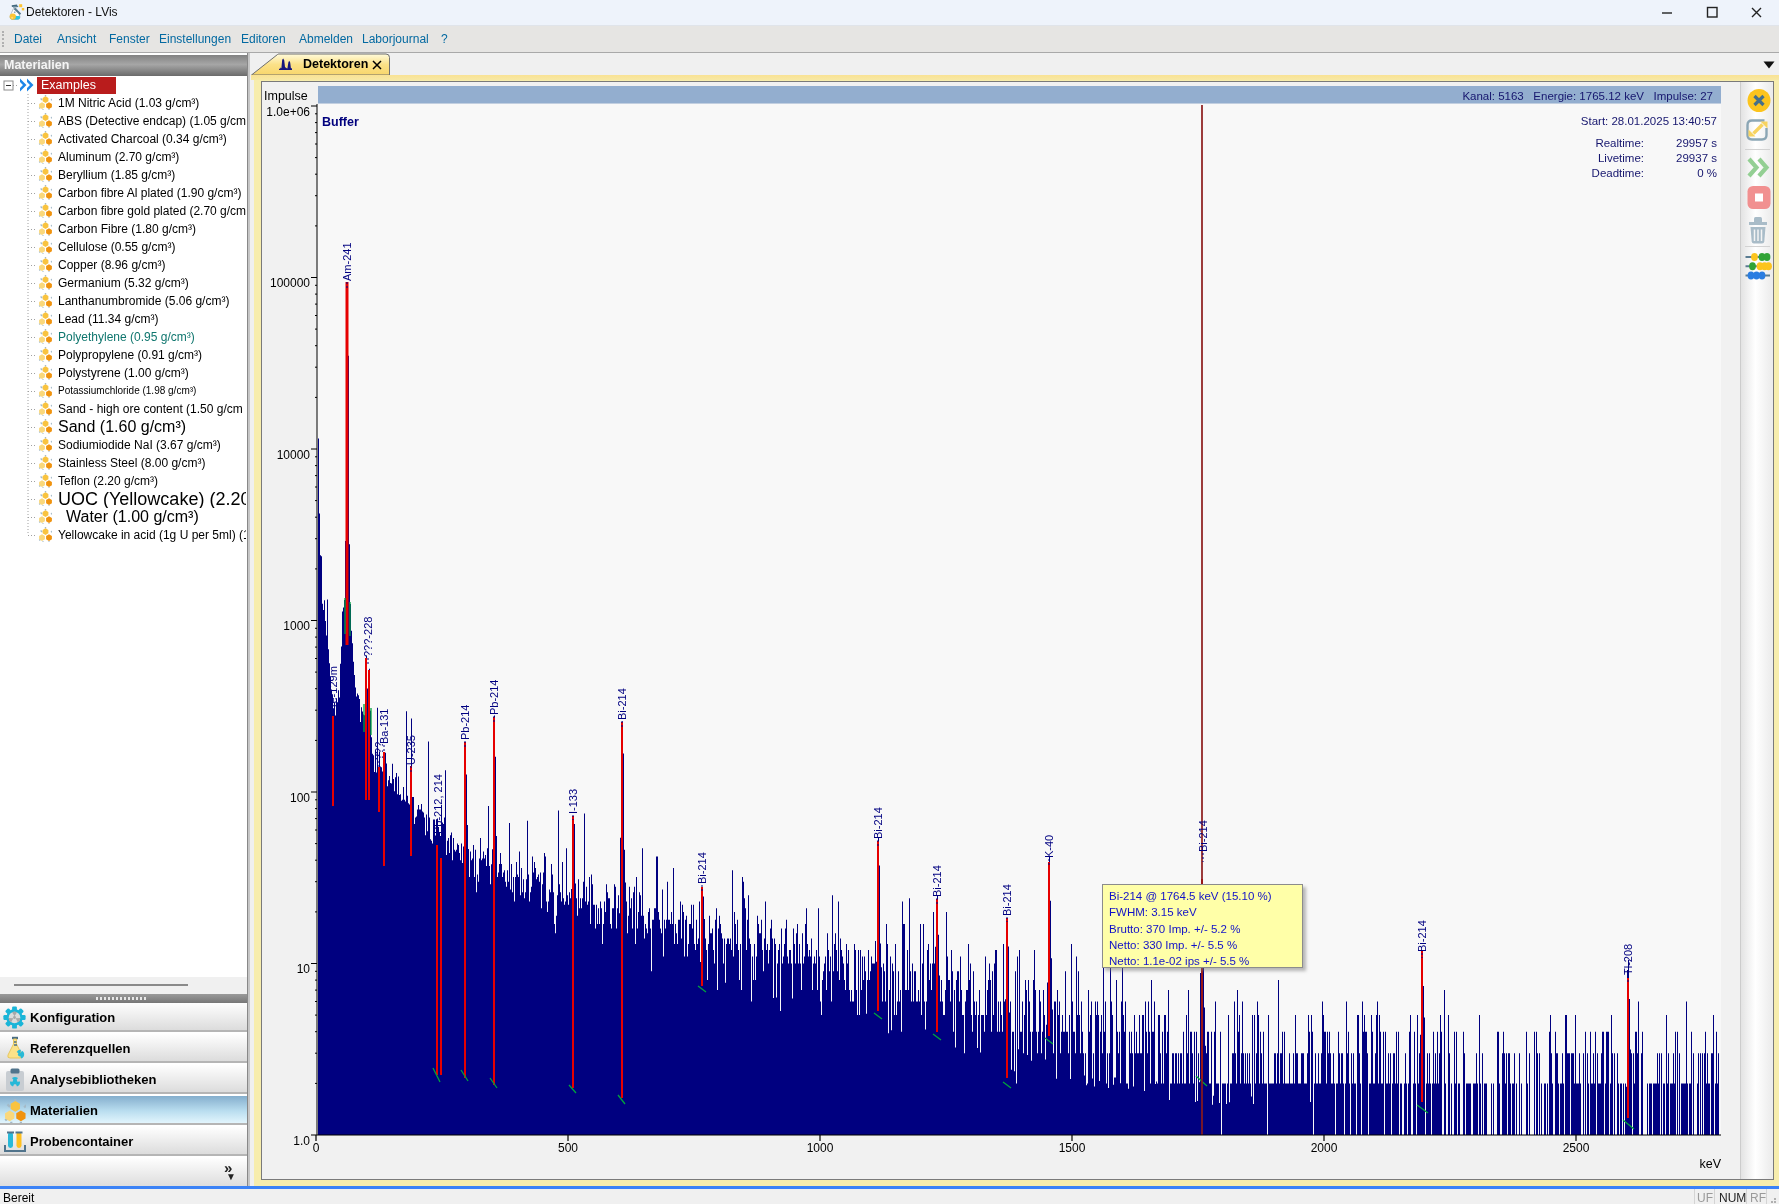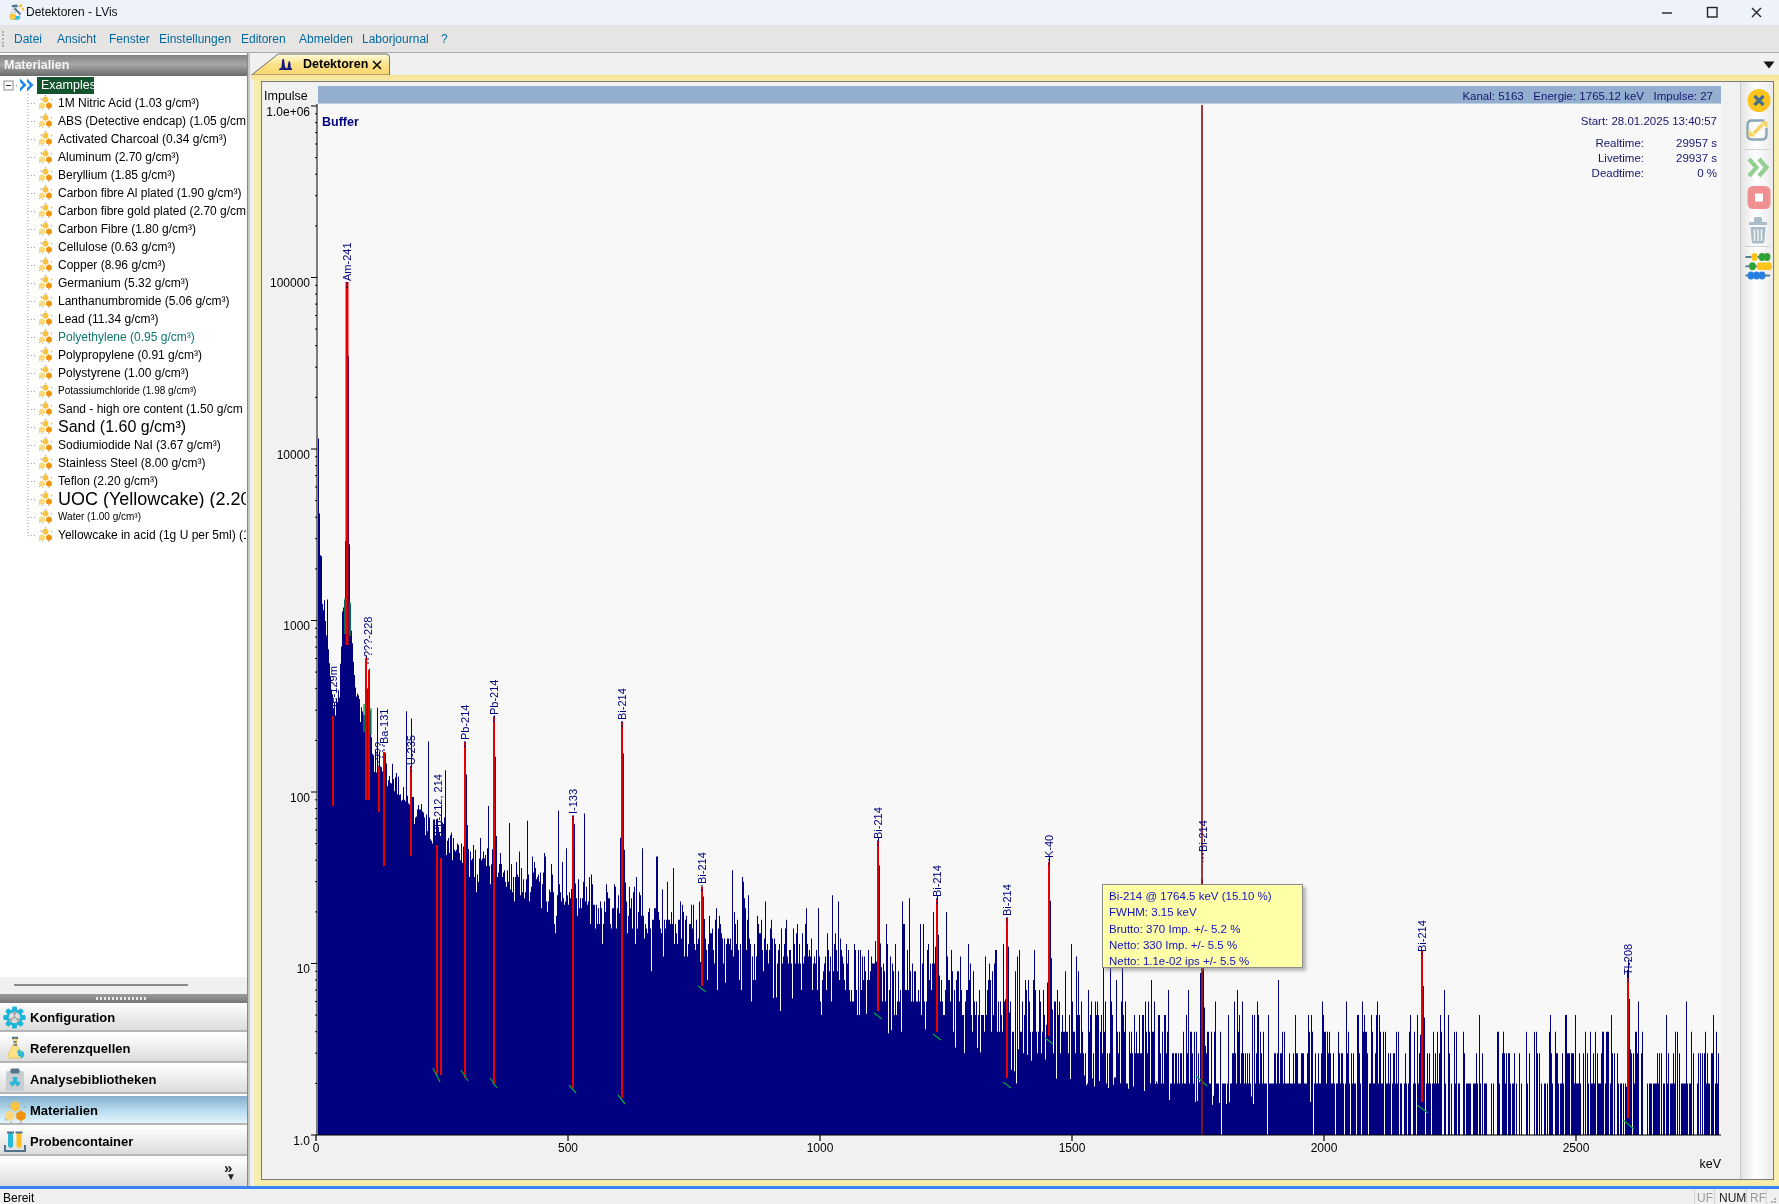--- a/index.html
+++ b/index.html
@@ -57,21 +57,21 @@
    <path d="M28 94V535" stroke="#a0a0a0" stroke-width="1" stroke-dasharray="1,2"></path>
    <path d="M28 103.5H37M28 121.5H37M28 139.5H37M28 157.5H37M28 175.5H37M28 193.5H37M28 211.5H37M28 229.5H37M28 247.5H37M28 265.5H37M28 283.5H37M28 301.5H37M28 319.5H37M28 337.5H37M28 355.5H37M28 373.5H37M28 391.5H37M28 409.5H37M28 427.5H37M28 445.5H37M28 463.5H37M28 481.5H37M28 499.5H37M28 517.5H37M28 535.5H37" stroke="#a0a0a0" stroke-width="1" stroke-dasharray="1,2"></path>
    <path d="M13 85.5H18" stroke="#a0a0a0" stroke-width="1" stroke-dasharray="1,2"></path>
    <rect x="4" y="81" width="9" height="9" fill="#fff" stroke="#8c8c8c"></rect>
    <path d="M6 85.5H11" stroke="#333" stroke-width="1"></path>
    <g fill="#1d86e8">
           <path d="M20 78.5 L26.5 85 L20 91.5 L20 88 L23 85 L20 82 Z"></path>
           <path d="M27 78.5 L33.5 85 L27 91.5 L27 88 L30 85 L27 82 Z"></path>
         </g>
   </svg>
-  <div class="abs" style="left:37px;top:1px;width:57px;height:17px;background:#14532d;color:#fff;font-size:12.5px;line-height:17px;padding-left:4px">Examples</div>
+  <div class="abs" style="left:37px;top:1px;width:79px;height:17px;background:#b91c1c;color:#fff;font-size:12.5px;line-height:17px;padding-left:4px">Examples</div>
   <div style="position:absolute;left:38px;top:19px;width:14px;height:15px"><svg width="14" height="15" viewBox="0 0 14 15">
           <use href="#mat14"></use>
         </svg></div>
       <div style="position:absolute;left:58px;top:18px;width:190px;height:18px;line-height:18px;font-size:12px;color:#000;white-space:nowrap;overflow:hidden">1M Nitric Acid (1.03 g/cm³)</div>
       <div style="position:absolute;left:38px;top:37px;width:14px;height:15px"><svg width="14" height="15" viewBox="0 0 14 15">
           <use href="#mat14"></use>
         </svg></div>
       <div style="position:absolute;left:58px;top:36px;width:190px;height:18px;line-height:18px;font-size:12px;color:#000;white-space:nowrap;overflow:hidden">ABS (Detective endcap) (1.05 g/cm³</div>
       <div style="position:absolute;left:38px;top:55px;width:14px;height:15px"><svg width="14" height="15" viewBox="0 0 14 15">
           <use href="#mat14"></use>
@@ -93,21 +93,21 @@
           <use href="#mat14"></use>
         </svg></div>
       <div style="position:absolute;left:58px;top:126px;width:190px;height:18px;line-height:18px;font-size:12px;color:#000;white-space:nowrap;overflow:hidden">Carbon fibre gold plated (2.70 g/cm</div>
       <div style="position:absolute;left:38px;top:145px;width:14px;height:15px"><svg width="14" height="15" viewBox="0 0 14 15">
           <use href="#mat14"></use>
         </svg></div>
       <div style="position:absolute;left:58px;top:144px;width:190px;height:18px;line-height:18px;font-size:12px;color:#000;white-space:nowrap;overflow:hidden">Carbon Fibre (1.80 g/cm³)</div>
       <div style="position:absolute;left:38px;top:163px;width:14px;height:15px"><svg width="14" height="15" viewBox="0 0 14 15">
           <use href="#mat14"></use>
         </svg></div>
-      <div style="position:absolute;left:58px;top:162px;width:190px;height:18px;line-height:18px;font-size:12px;color:#000;white-space:nowrap;overflow:hidden">Cellulose (0.63 g/cm³)</div>
+      <div style="position:absolute;left:58px;top:162px;width:190px;height:18px;line-height:18px;font-size:12px;color:#000;white-space:nowrap;overflow:hidden">Cellulose (0.55 g/cm³)</div>
       <div style="position:absolute;left:38px;top:181px;width:14px;height:15px"><svg width="14" height="15" viewBox="0 0 14 15">
           <use href="#mat14"></use>
         </svg></div>
       <div style="position:absolute;left:58px;top:180px;width:190px;height:18px;line-height:18px;font-size:12px;color:#000;white-space:nowrap;overflow:hidden">Copper (8.96 g/cm³)</div>
       <div style="position:absolute;left:38px;top:199px;width:14px;height:15px"><svg width="14" height="15" viewBox="0 0 14 15">
           <use href="#mat14"></use>
         </svg></div>
       <div style="position:absolute;left:58px;top:198px;width:190px;height:18px;line-height:18px;font-size:12px;color:#000;white-space:nowrap;overflow:hidden">Germanium (5.32 g/cm³)</div>
       <div style="position:absolute;left:38px;top:217px;width:14px;height:15px"><svg width="14" height="15" viewBox="0 0 14 15">
           <use href="#mat14"></use>
@@ -153,21 +153,21 @@
           <use href="#mat14"></use>
         </svg></div>
       <div style="position:absolute;left:58px;top:396px;width:190px;height:18px;line-height:18px;font-size:12px;color:#000;white-space:nowrap;overflow:hidden">Teflon (2.20 g/cm³)</div>
       <div style="position:absolute;left:38px;top:415px;width:14px;height:15px"><svg width="14" height="15" viewBox="0 0 14 15">
           <use href="#mat14"></use>
         </svg></div>
       <div style="position:absolute;left:58px;top:414px;width:190px;height:18px;line-height:18px;font-size:18px;color:#000;white-space:nowrap;overflow:hidden">UOC (Yellowcake) (2.20 g/cm³)</div>
       <div style="position:absolute;left:38px;top:433px;width:14px;height:15px"><svg width="14" height="15" viewBox="0 0 14 15">
           <use href="#mat14"></use>
         </svg></div>
-      <div style="position:absolute;left:58px;top:432px;width:190px;height:18px;line-height:18px;font-size:10px;color:#000;white-space:nowrap;overflow:hidden">Water (1.00 g/cm³)</div>
+      <div style="position:absolute;left:66px;top:432px;width:190px;height:18px;line-height:18px;font-size:16px;color:#000;white-space:nowrap;overflow:hidden">Water (1.00 g/cm³)</div>
       <div style="position:absolute;left:38px;top:451px;width:14px;height:15px"><svg width="14" height="15" viewBox="0 0 14 15">
           <use href="#mat14"></use>
         </svg></div>
       <div style="position:absolute;left:58px;top:450px;width:190px;height:18px;line-height:18px;font-size:12px;color:#000;white-space:nowrap;overflow:hidden">Yellowcake in acid (1g U per 5ml) (1</div>
  </div>
 
  <div class="abs" style="left:0;top:924px;width:247px;height:18px;background:#f0f0f0"></div>
  <div class="abs" style="left:14px;top:931px;width:174px;height:2px;background:#8a8a8a"></div>
  <div class="abs" style="left:0;top:941px;width:247px;height:9px;background:linear-gradient(180deg,#9a9a9a,#777)">
    <div style="position:absolute;left:96px;top:3px;width:50px;height:3px;background-image:repeating-linear-gradient(90deg,#e8e8e8 0 2px,transparent 2px 4px)"></div>

